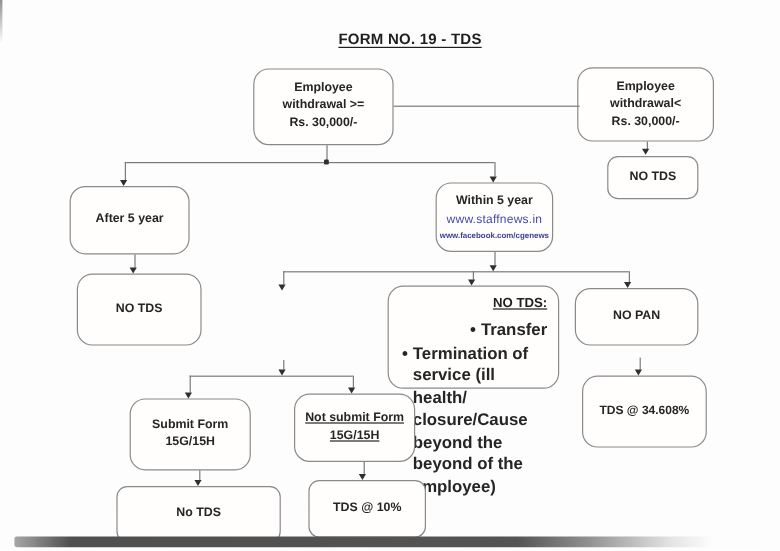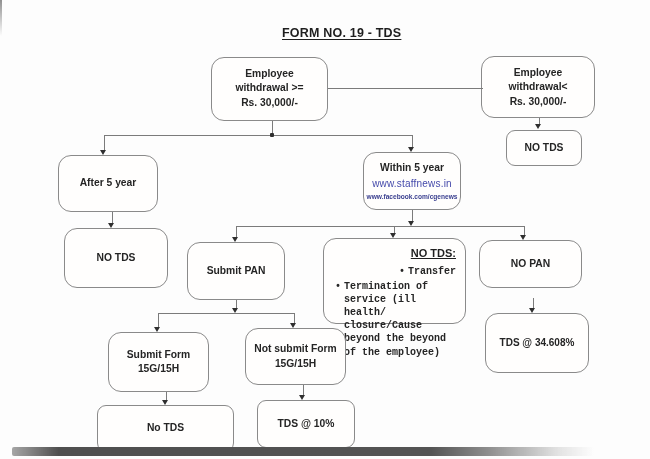--- a/index.html
+++ b/index.html
@@ -33,31 +33,31 @@
   .n-after    { left:58px;  top:155px; width:100px; height:57px; }
   .n-notds-a  { left:64px;  top:228px; width:104px; height:60px; }
   .n-within   { left:363px; top:152px; width:98px;  height:58px; }
   .n-subpan   { left:187px; top:242px; width:98px;  height:58px; }
   .n-exc      { left:323px; top:238px; width:143px; height:86px;
                 align-items:flex-end; justify-content:flex-start;
                 text-align:left; padding:7px 9px 6px 9px; }
   .n-nopan    { left:479px; top:240px; width:103px; height:48px; }
   .n-tds34    { left:485px; top:313px; width:104px; height:60px; font-size:10px; }
   .n-subform  { left:108px; top:332px; width:101px; height:60px; }
-  .n-notsub   { left:245px; top:328px; width:101px; height:57px; }
+  .n-notsub   { left:245px; top:328px; width:101px; height:57px;text-decoration:underline; }
   .n-notds-f  { left:97px;  top:405px; width:137px; height:47px; }
   .n-tds10    { left:257px; top:400px; width:98px;  height:48px; }
 
   .wm-site { font-size:10px; font-weight:normal; color:#4449aa; margin-top:1px; letter-spacing:0.2px; }
   .wm-fb   { font-size:6.6px; font-weight:bold; color:#3a3f8f; margin-top:1px; }
 
   .exc-heading { font-size:11px; font-weight:bold; text-decoration:underline;
                  text-underline-offset:1px; margin-bottom:4px; color:#1f1f1f; }
-  .exc-item { position:relative; font-size:10px; font-weight:bold;
-              line-height:1.32; padding-left:11px; margin-bottom:1px;font-family:Liberation Mono, monospace; }
+  .exc-item { position:relative; font-size:14px; font-weight:bold;
+              line-height:1.32; padding-left:11px; margin-bottom:1px; }
   .exc-item::before { content:"\2022"; position:absolute; left:2px; top:0; }
 
   
   .hline { position:absolute; height:1px; background:#7b7b7b; }
   .vline { position:absolute; width:1px;  background:#7b7b7b; }
   .arr   { position:absolute; width:0; height:0;
            border-left:3.5px solid transparent; border-right:3.5px solid transparent;
            border-top:5px solid #2f2f2f; }
   .dot   { position:absolute; width:4px; height:4px; background:#2f2f2f; border-radius:1px; }
 
@@ -95,23 +95,20 @@
   </div>
   <div class="node n-notds-a">
     <span class="lbl">NO TDS</span>
   </div>
   <div class="node n-within">
     <span class="lbl">Within 5 year</span>
     <span class="wm-site">www.staffnews.in</span>
     <span class="wm-fb">www.facebook.com/cgenews</span>
   </div>
 
-  <div class="node n-subpan">
-    <span class="lbl">Submit PAN</span>
-  </div>
   <div class="node n-exc">
     <div class="exc-heading">NO TDS:</div>
     <div class="exc-item">Transfer</div>
     <div class="exc-item">Termination of service (ill health/ closure/Cause beyond the beyond of the employee)</div>
   </div>
   <div class="node n-nopan">
     <span class="lbl">NO PAN</span>
   </div>
   <div class="node n-tds34">
     <span class="lbl">TDS @ 34.608%</span>

